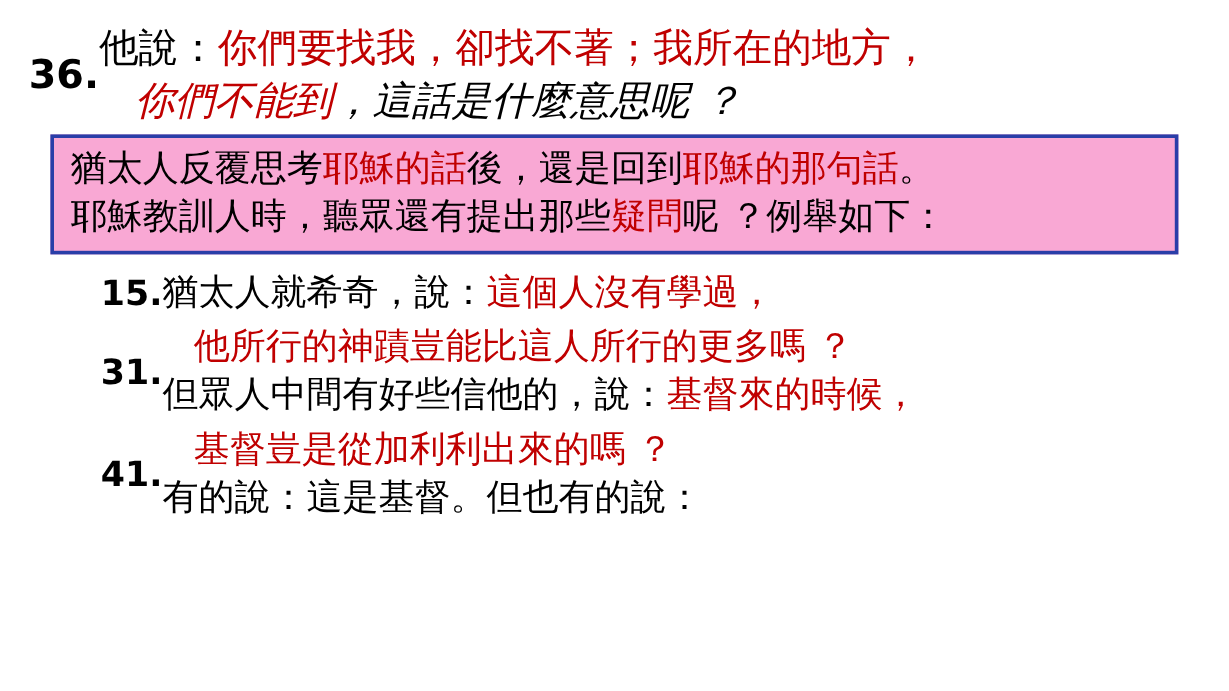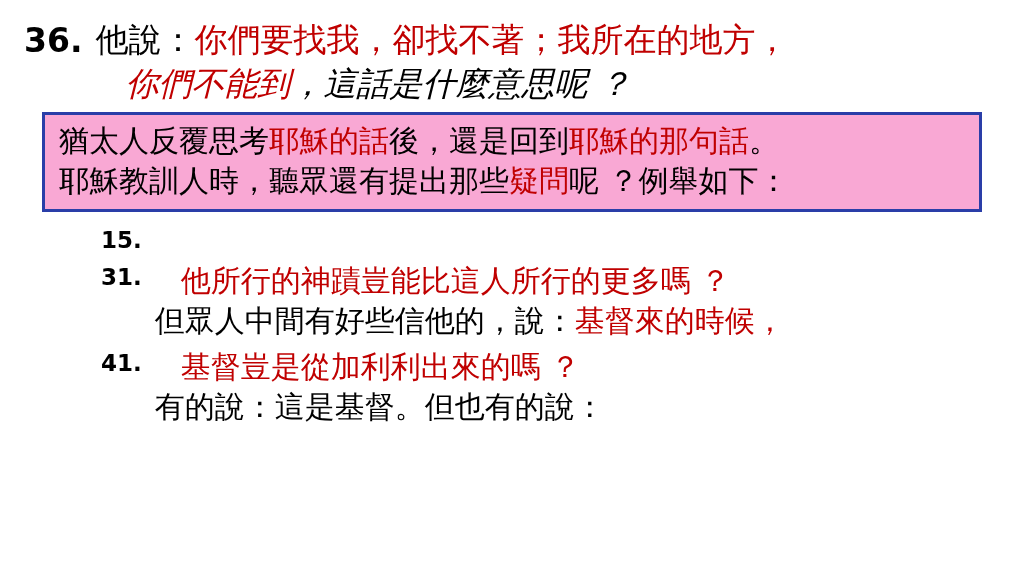--- a/index.html
+++ b/index.html
@@ -16,23 +16,22 @@
   .slide {
     position: relative;
     width: 1024px;
     height: 576px;
     box-sizing: border-box;
     padding: 18px 24px 0 24px;
   }
 
   .verse-block {
     display: flex;
-    align-items: flex-start;
+    align-items: center;
     margin-bottom: 4px;
-    gap: 13px;
   }
   .verse-num {
     font-weight: bold;
     font-size: 31px;
     line-height: 1.30;
     color: #000000;
     flex: 0 0 auto;
     padding-top: 1px;
   }
   .verse-body {
@@ -78,23 +77,22 @@
   }
 
   
   .verse-list {
     padding-left: 60px;
   }
   .verse-list .verse-block {
     margin-bottom: 6px;
   }
   .verse-list .verse-num {
-    font-size: 23px;
+    font-size: 29px;
     line-height: 1.33;
-    margin-left: 17px;
   }
   .verse-list .verse-body {
     font-size: 30px;
     line-height: 1.33;
   }
   .verse-list .verse-body .line.indent {
     padding-left: 26px;
   }
 </style>
 </head>
@@ -121,20 +119,23 @@
     <div class="line">
       <span class="dark">耶穌教訓人時，聽眾還有提出那些</span><span class="red">疑問</span><span class="dark">呢 ？例舉如下：</span>
     </div>
   </div>
 
   <div class="verse-list">
 
     <div class="verse-block">
       <div class="verse-num">15.</div>
       <div class="verse-body">
+        <div class="line">
+          <span class="dark">猶太人就希奇，說：</span><span class="red">這個人沒有學過，</span>
+        </div>
       </div>
     </div>
 
     <div class="verse-block">
       <div class="verse-num">31.</div>
       <div class="verse-body">
         <div class="line indent">
           <span class="red">他所行的神蹟豈能比這人所行的更多嗎 ？</span>
         </div>
         <div class="line">

